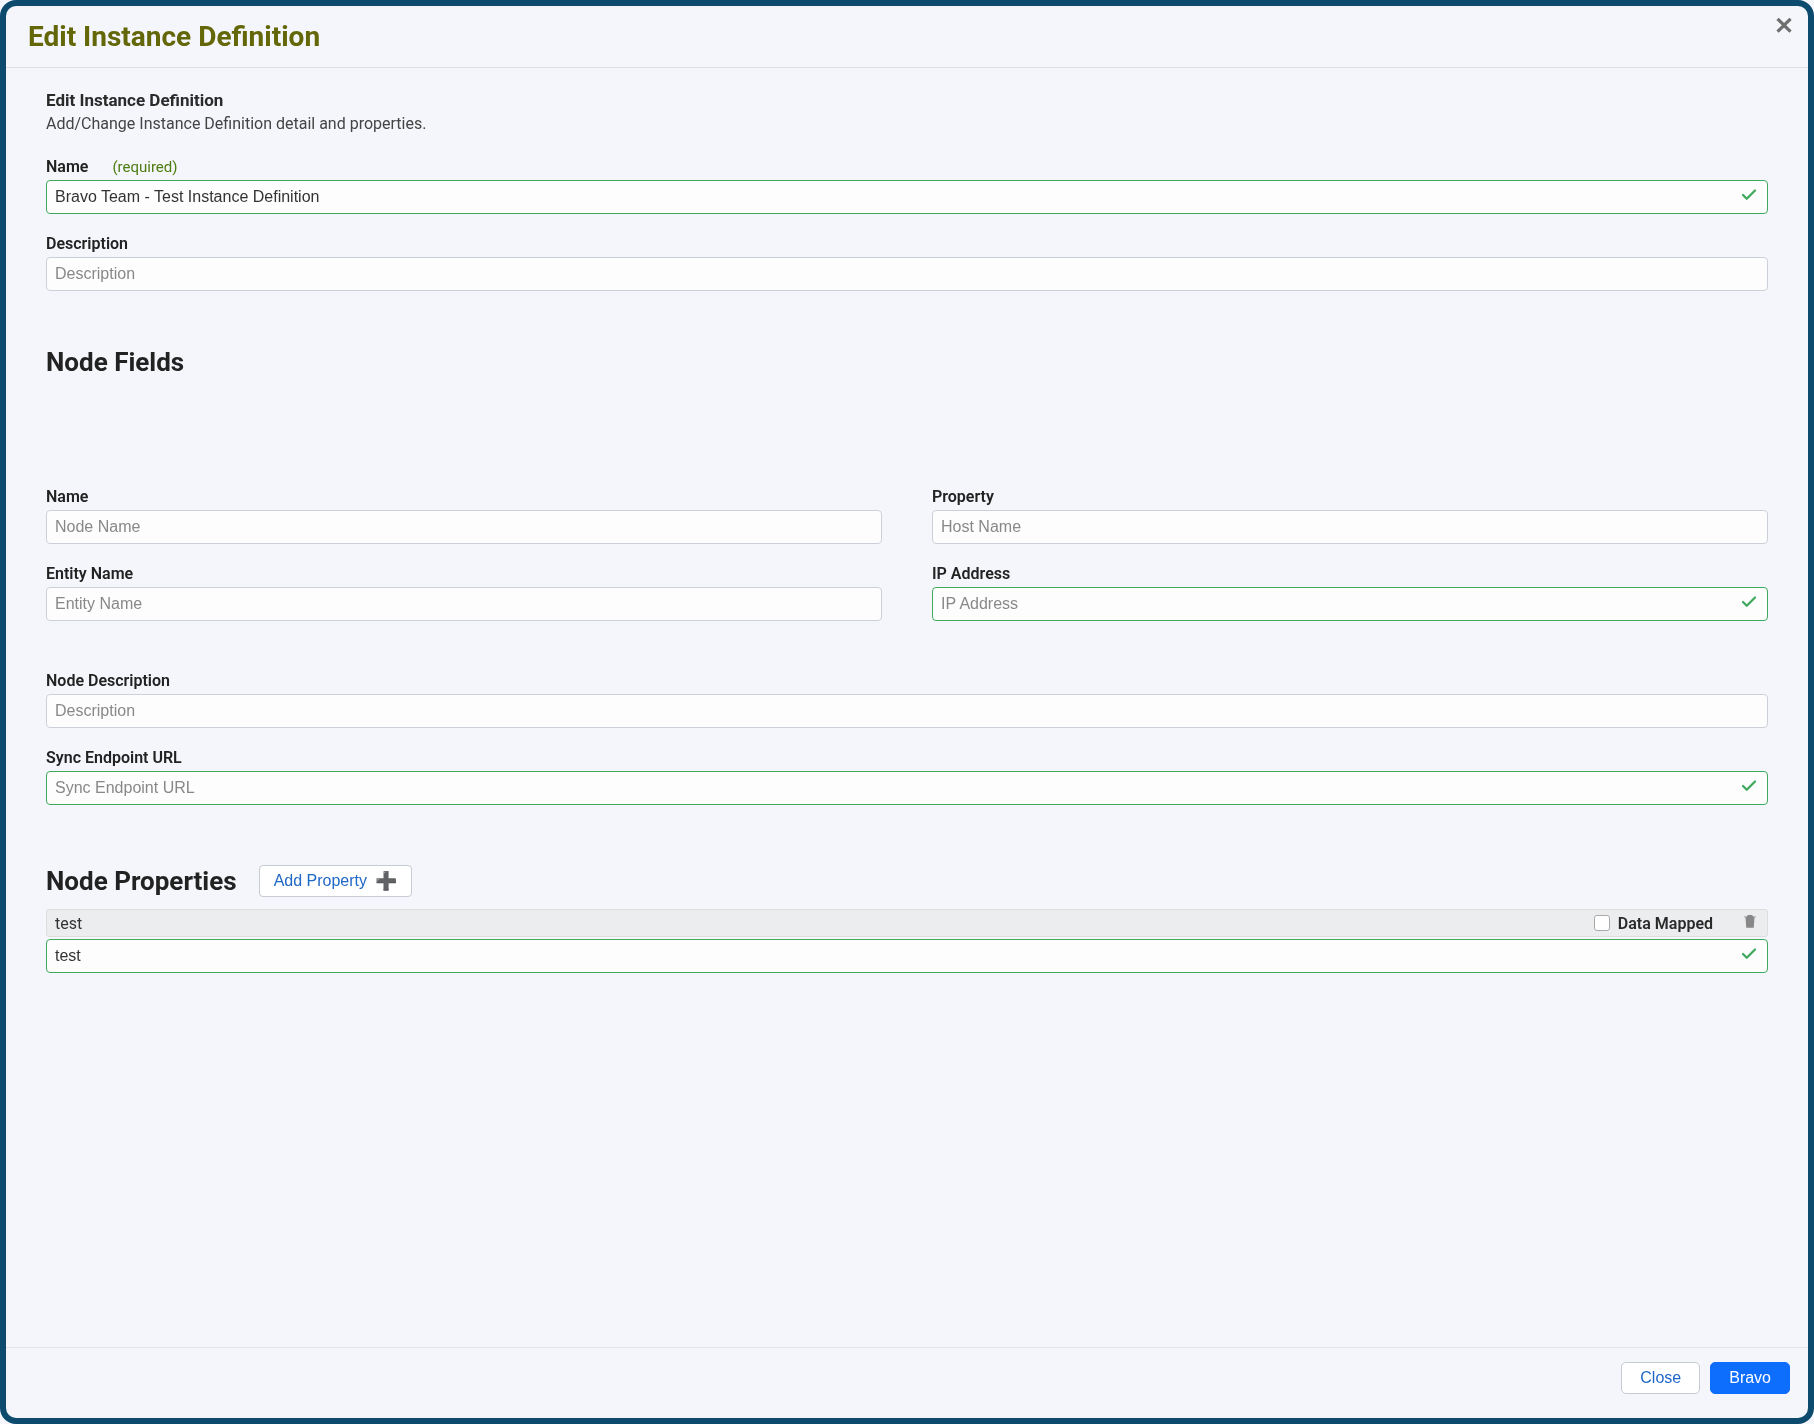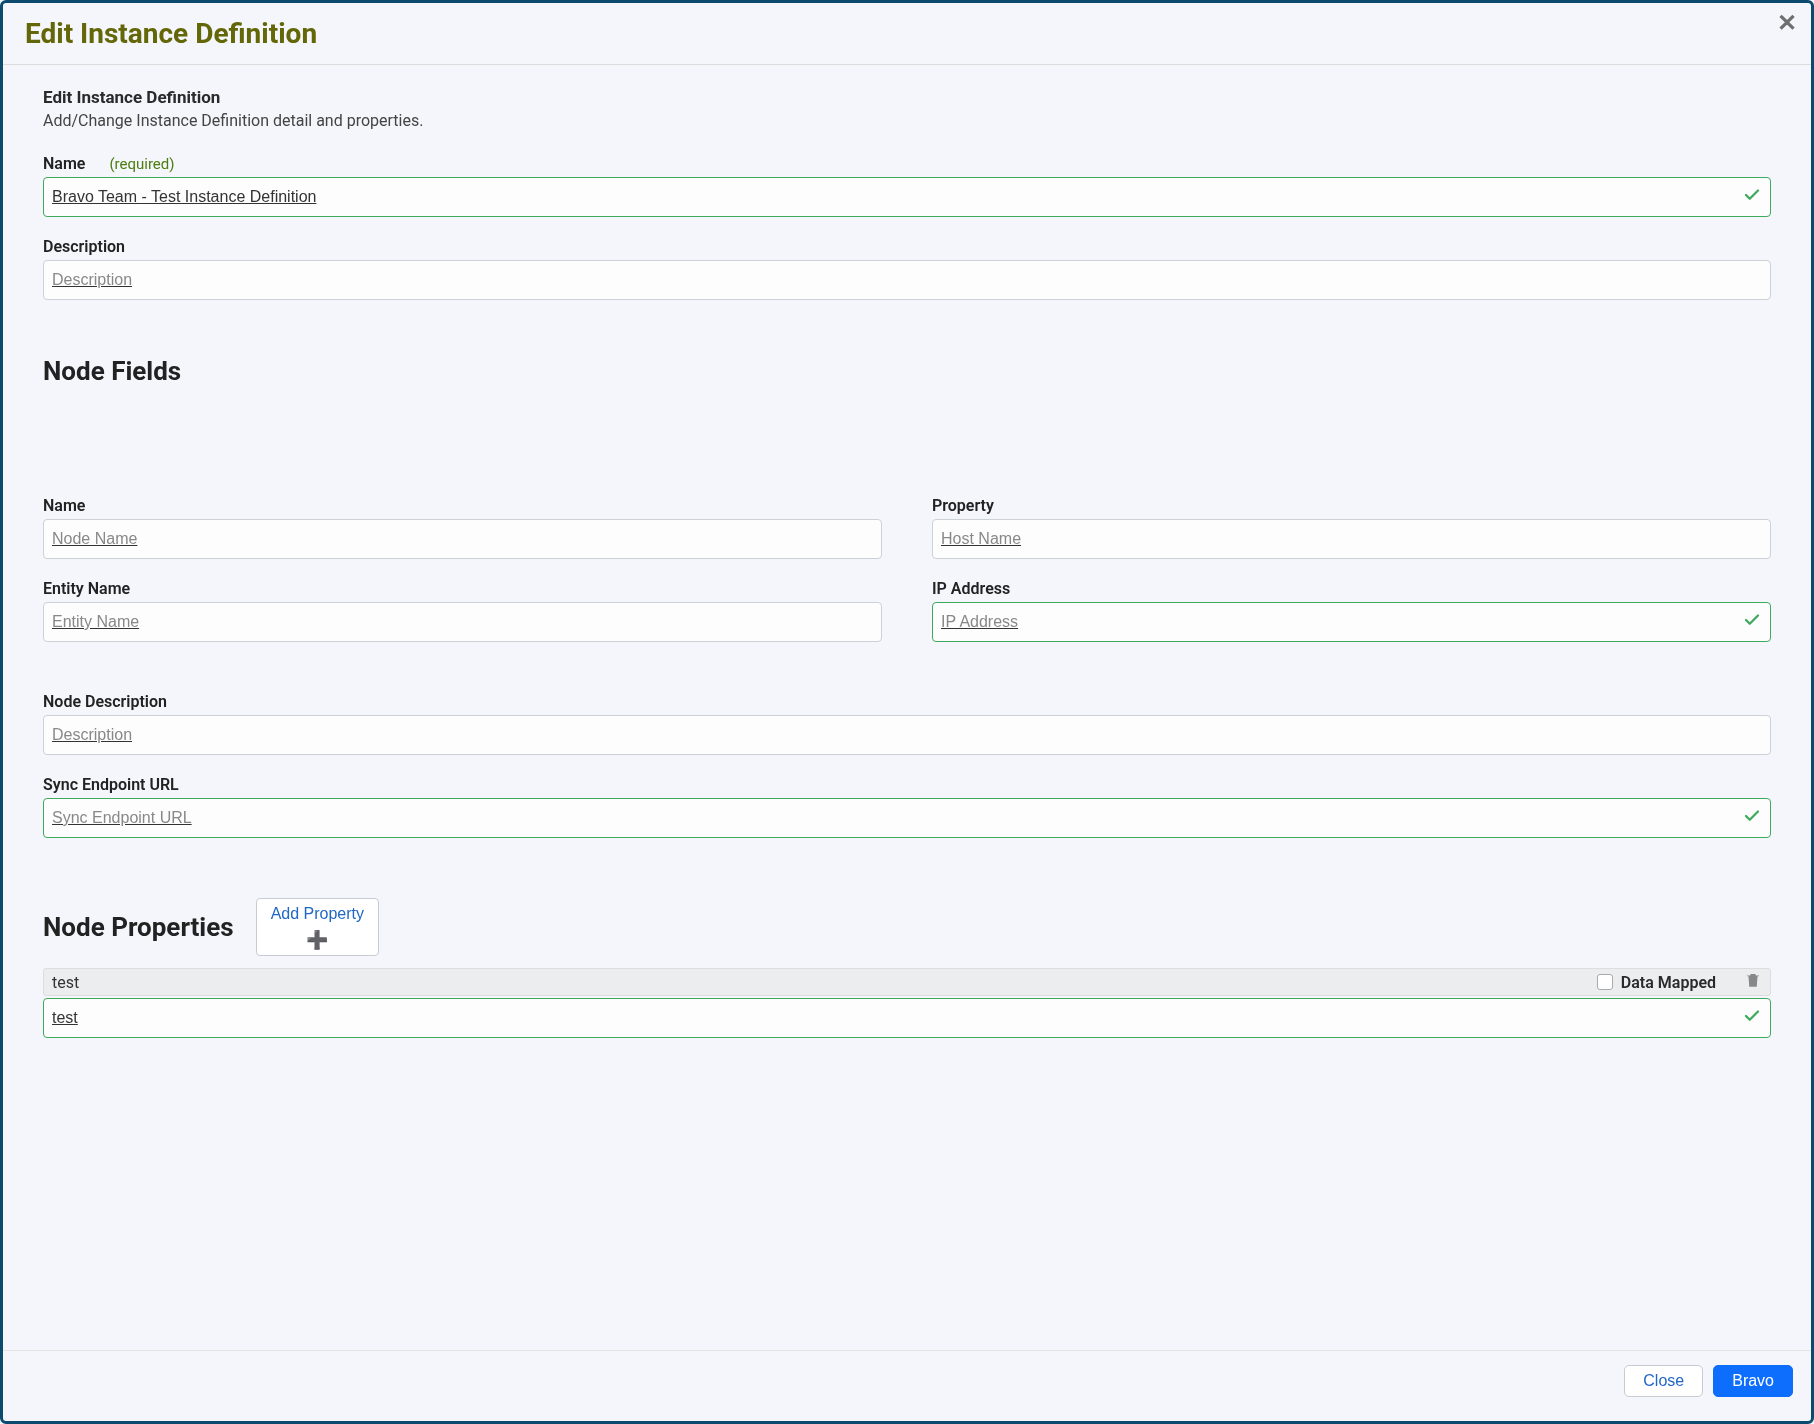--- a/index.html
+++ b/index.html
@@ -6,22 +6,22 @@
   html, body {
     font-family: -apple-system, BlinkMacSystemFont, "Segoe UI", Roboto, Helvetica, Arial, sans-serif;
     background: #f4f6fb;
     color: #2a2a2a;
     font-size: 16px;
   }
   .modal-wrap {
     background: #f4f6fb;
     width: 100%;
     min-height: 100vh;
-    border: 3px solid #0c4a6e;
-    border-radius: 6px;
+    border: 6px solid #0c4a6e;
+    border-radius: 16px;
     display: flex;
     flex-direction: column;
   }
   .modal-header {
     padding: 14px 22px 14px 22px;
     border-bottom: 1px solid #ddd;
     position: relative;
   }
   .modal-title {
     font-size: 28px;
@@ -62,28 +62,27 @@
     display: block;
   }
   .required-mark {
     color: #4d7c0f;
     font-weight: 400;
     font-size: 15px;
     margin-left: 20px;
   }
   .text-input {
     width: 100%;
-    height: 40px;
+    height: 34px;
     border: 1px solid #ccd0d7;
     border-radius: 4px;
     padding: 4px 36px 4px 8px;
     font-size: 16px;
     background: #fdfdfd;
     color: #333;
-    text-decoration: underline;
   }
   .text-input::placeholder { color: #888; }
   .valid .text-input {
     border: 1px solid #3fa95d;
   }
   .input-wrap { position: relative; }
   .check-icon {
     position: absolute;
     right: 10px;
     top: 50%;
@@ -125,21 +124,20 @@
     display: inline-flex;
     align-items: center;
     gap: 8px;
     border: 1px solid #c7cbd2;
     background: #fff;
     color: #2067c6;
     font-size: 16px;
     padding: 6px 14px;
     border-radius: 4px;
     cursor: pointer;
-    flex-direction: column;
   }
   .plus-icon {
     font-size: 18px;
     color: #6b7280;
     font-weight: 300;
     line-height: 1;
   }
 
   .prop-header {
     display: flex;

